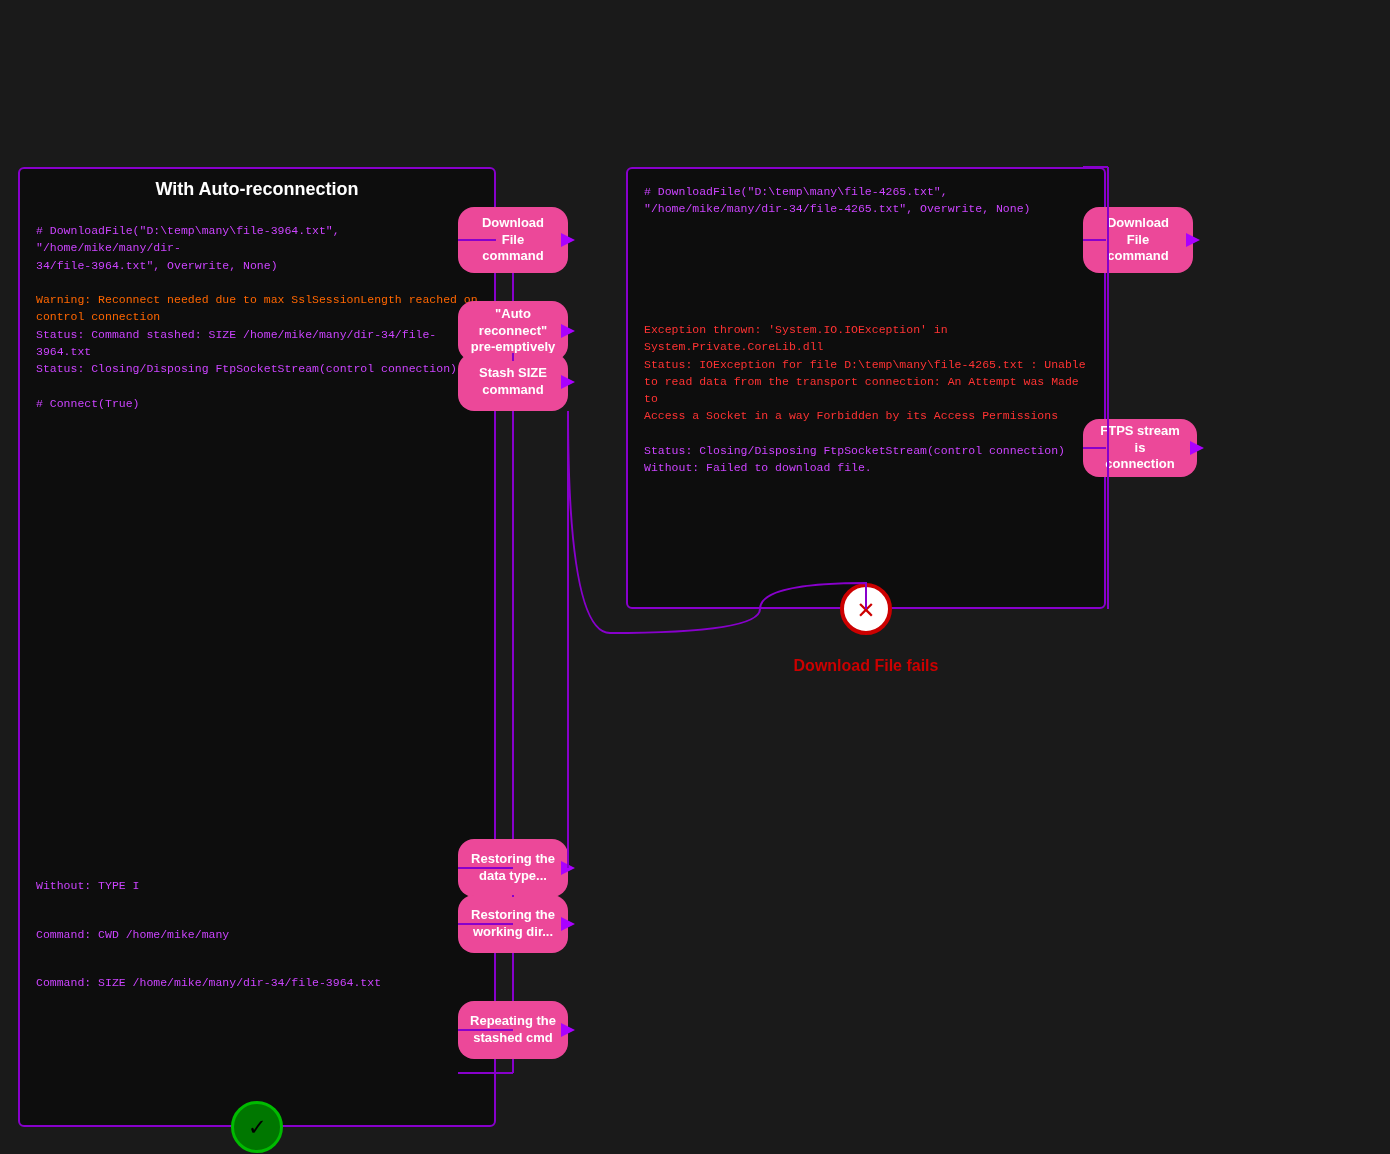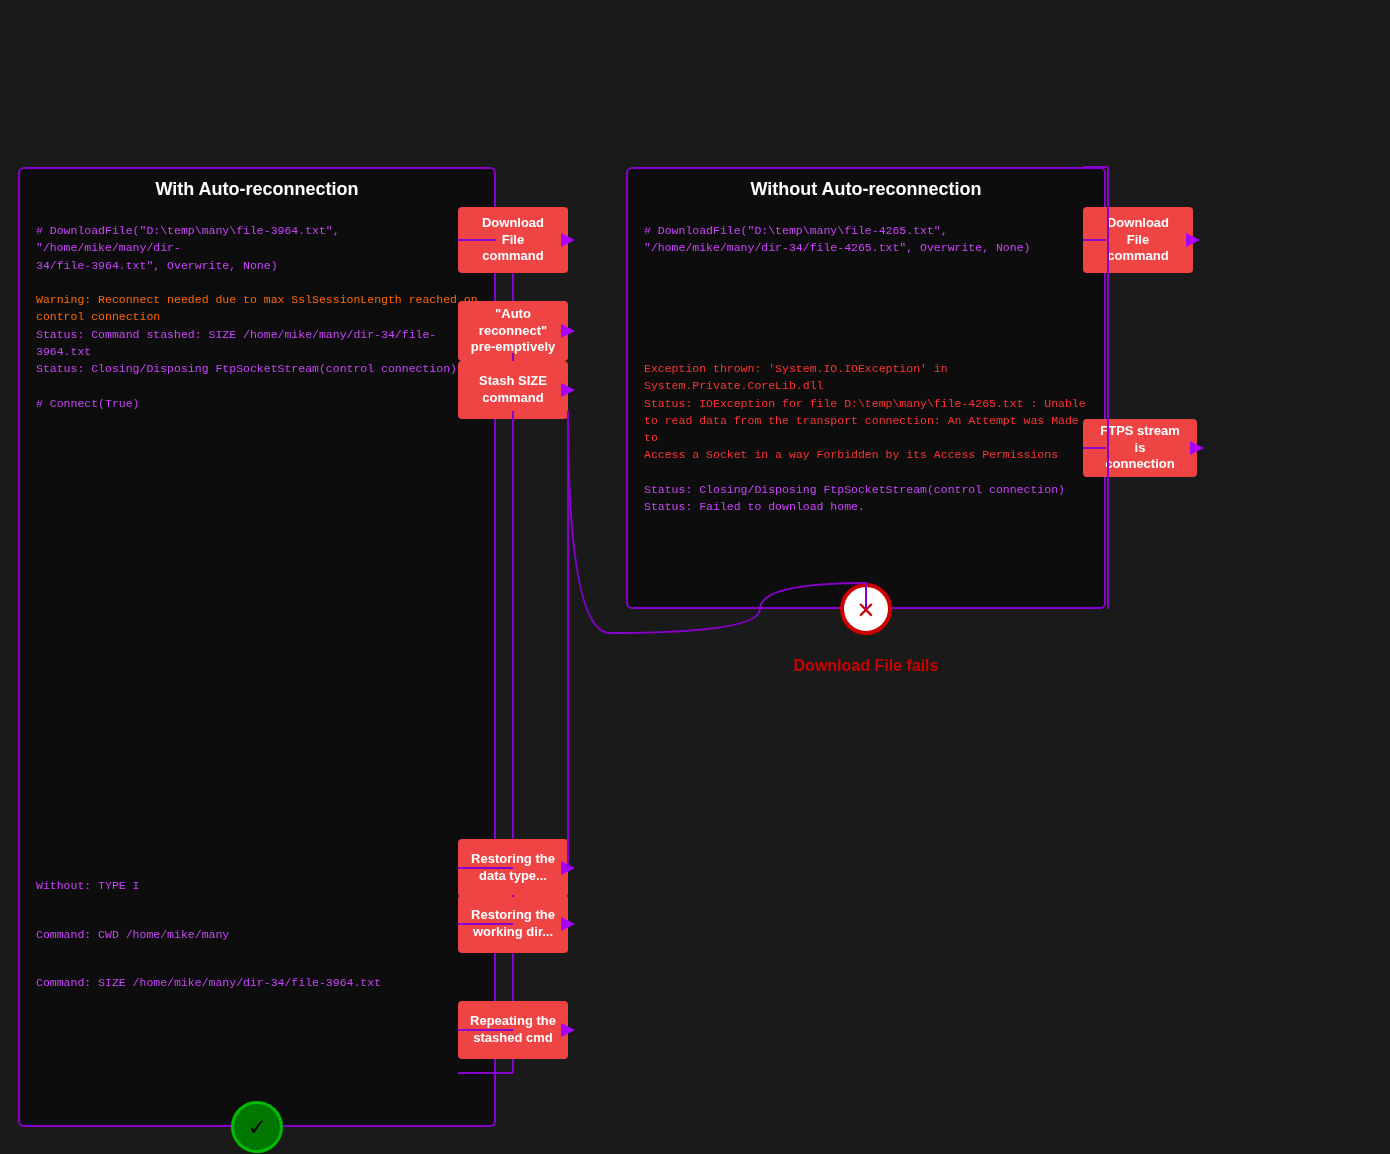--- a/index.html
+++ b/index.html
@@ -60,28 +60,28 @@
       width: 480px;
       height: 442px;
       border: 2px solid #8800cc;
       border-radius: 6px;
       background: #0d0d0d;
     }
 
     
     .badge {
       position: absolute;
-      background: #ef4444;
+      background: #ec4899;
       color: #ffffff;
       font-family: Arial, sans-serif;
       font-size: 13px;
       font-weight: bold;
       text-align: center;
       padding: 8px 12px;
-      border-radius: 4px;
+      border-radius: 16px;
       line-height: 1.3;
       display: flex;
       align-items: center;
       justify-content: center;
     }
     .badge::after {
       content: '';
       position: absolute;
       right: -14px;
       top: 50%;
@@ -107,21 +107,21 @@
     
     .badge-auto-reconnect {
       left: 458px;
       top: 148px;
       width: 110px;
       height: 60px;
     }
     
     .badge-stash-size {
       left: 458px;
-      top: 208px;
+      top: 200px;
       width: 110px;
       height: 58px;
     }
     
     .badge-ftps-corrupted {
       left: 1083px;
       top: 266px;
       width: 114px;
       height: 58px;
     }
@@ -187,32 +187,31 @@
       <span class="t-purple">Command:  SIZE /home/mike/many/dir-34/file-3964.txt</span>
     </div>
 
     <div style="position:absolute; bottom:-28px; left:50%; transform:translateX(-50%);">
       <div style="width:52px;height:52px;border-radius:50%;background:#007700;border:3px solid #00bb00;display:flex;align-items:center;justify-content:center;font-size:26px;">✓</div>
     </div>
     <div style="position:absolute;bottom:-68px;left:50%;transform:translateX(-50%);white-space:nowrap;color:#c4b5fd;font-family:Arial,sans-serif;font-size:16px;font-weight:bold;">Download File succeeds</div>
   </div>
 
   <div class="right-panel">
-    <div class="panel-title">Without Auto-reconnection</div>
     <div class="terminal-block">
       <span class="t-purple"># DownloadFile("D:\temp\many\file-4265.txt", "/home/mike/many/dir-34/file-4265.txt", Overwrite, None)</span>
       <br><br><br><br><br><br><br>
       <span class="t-red">Exception thrown: 'System.IO.IOException' in<br>
 System.Private.CoreLib.dll<br>
 Status:   IOException for file D:\temp\many\file-4265.txt : Unable<br>
 to read data from the transport connection: An Attempt was Made to<br>
 Access a Socket in a way Forbidden by its Access Permissions</span>
       <br><br>
       <span class="t-purple">Status:   Closing/Disposing FtpSocketStream(control connection)</span><br>
-      <span class="t-purple">Status:   Failed to download home.</span>
+      <span class="t-purple">Without:   Failed to download file.</span>
     </div>
 
     <div style="position:absolute;bottom:-28px;left:50%;transform:translateX(-50%);">
       <div style="width:52px;height:52px;border-radius:50%;background:#ffffff;border:4px solid #cc0000;display:flex;align-items:center;justify-content:center;font-size:28px;color:#cc0000;font-weight:bold;">✕</div>
     </div>
     <div style="position:absolute;bottom:-68px;left:50%;transform:translateX(-50%);white-space:nowrap;color:#cc0000;font-family:Arial,sans-serif;font-size:16px;font-weight:bold;">Download File fails</div>
   </div>
 
   <div class="badge badge-download-left">
     <span style="white-space:pre-line;">Download File

